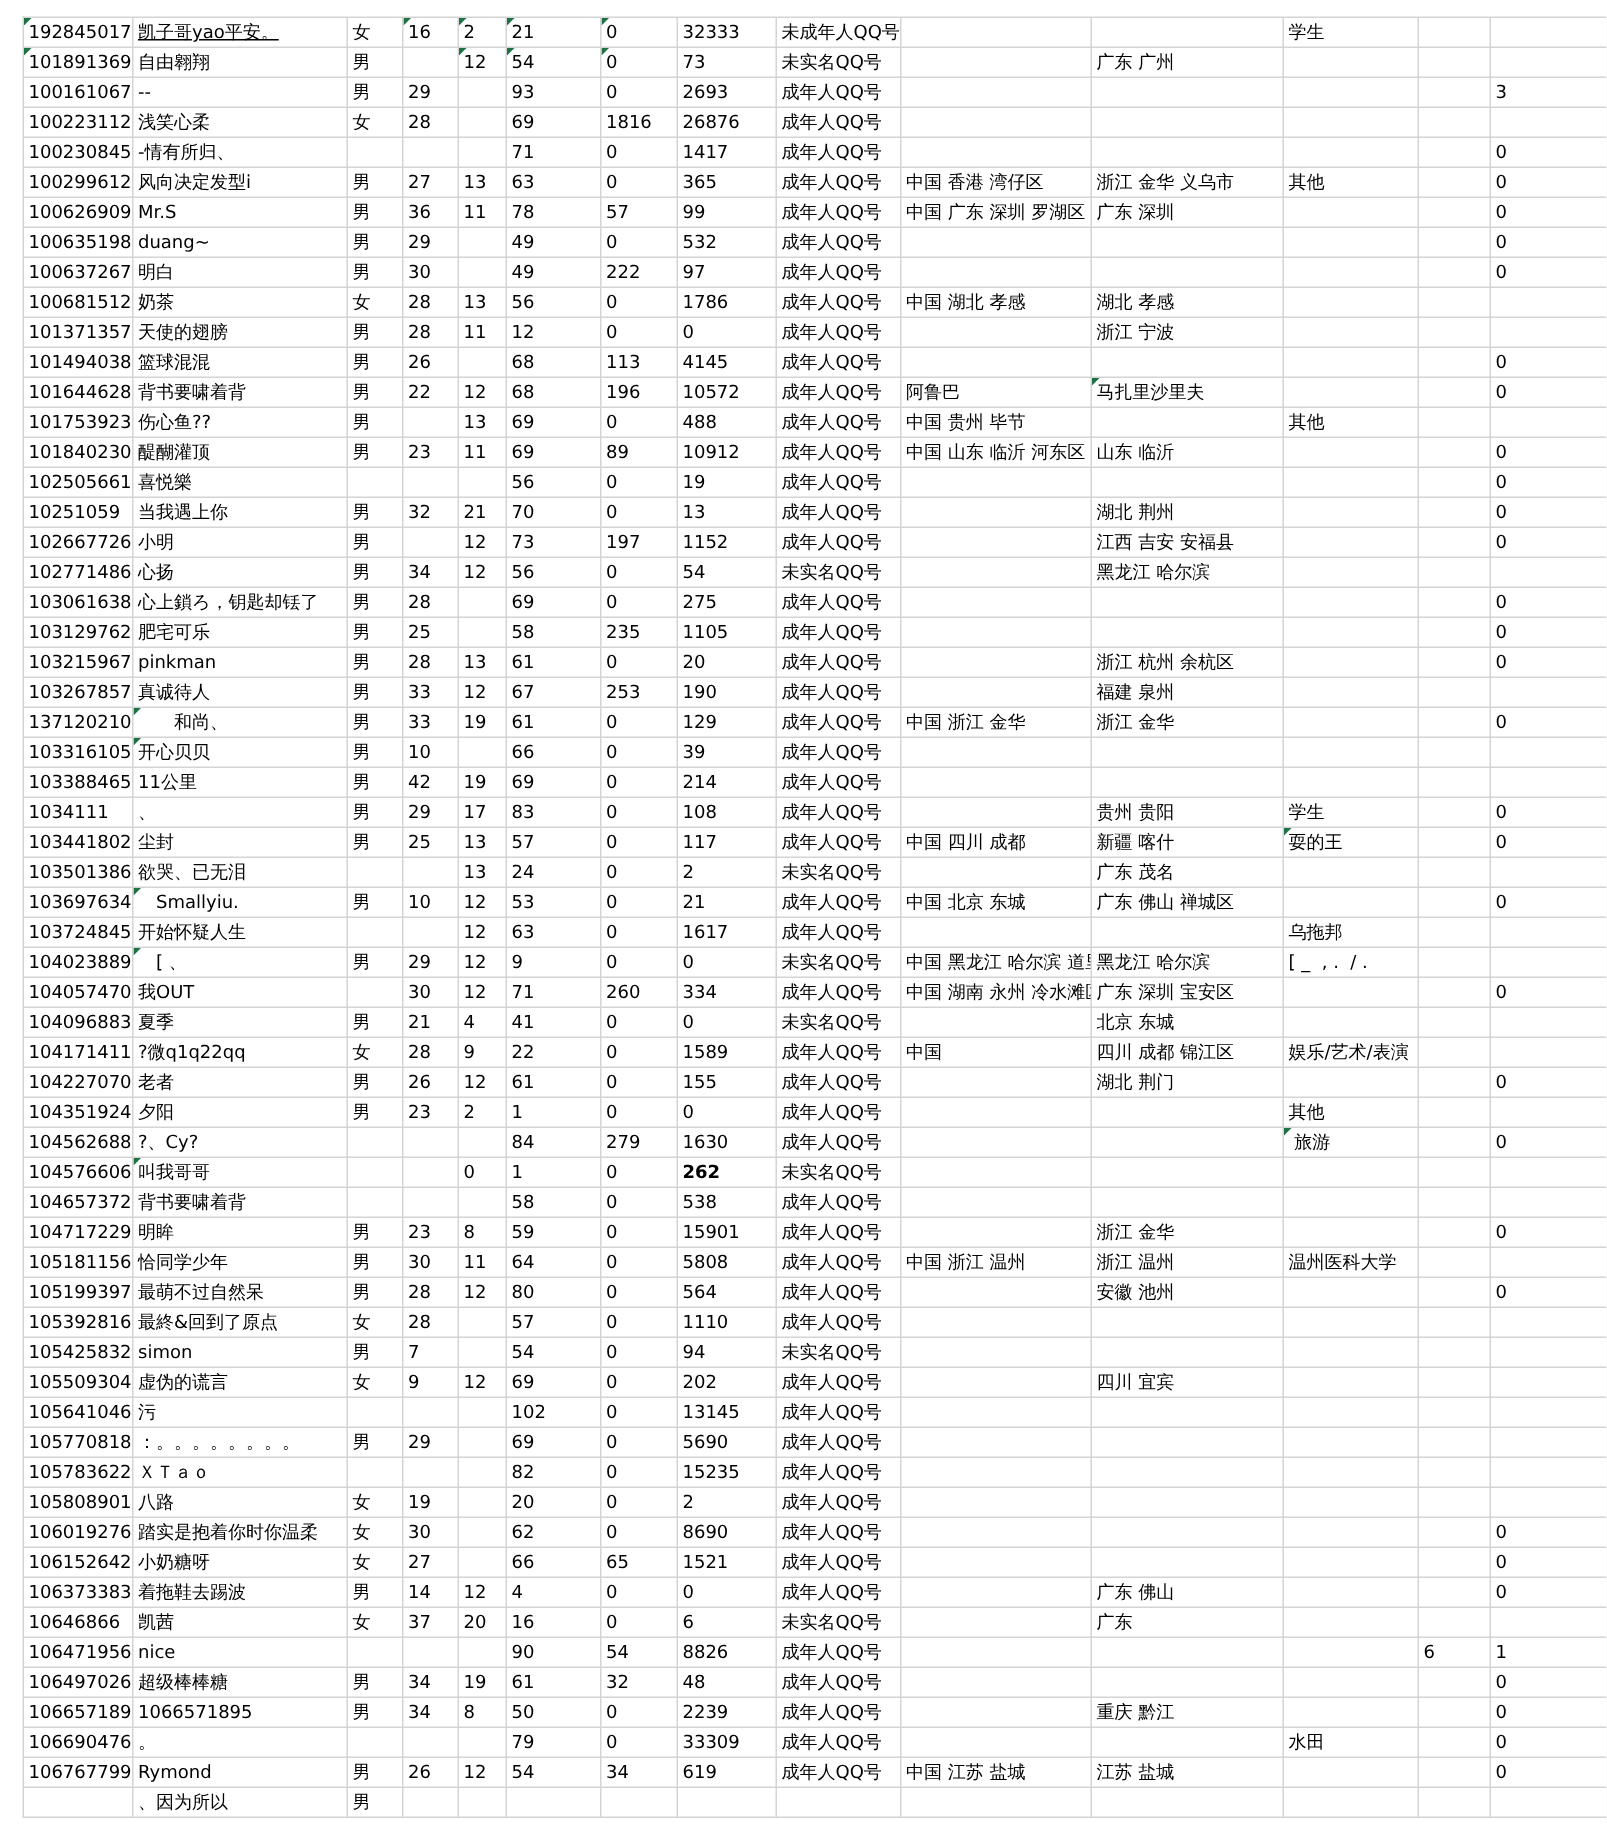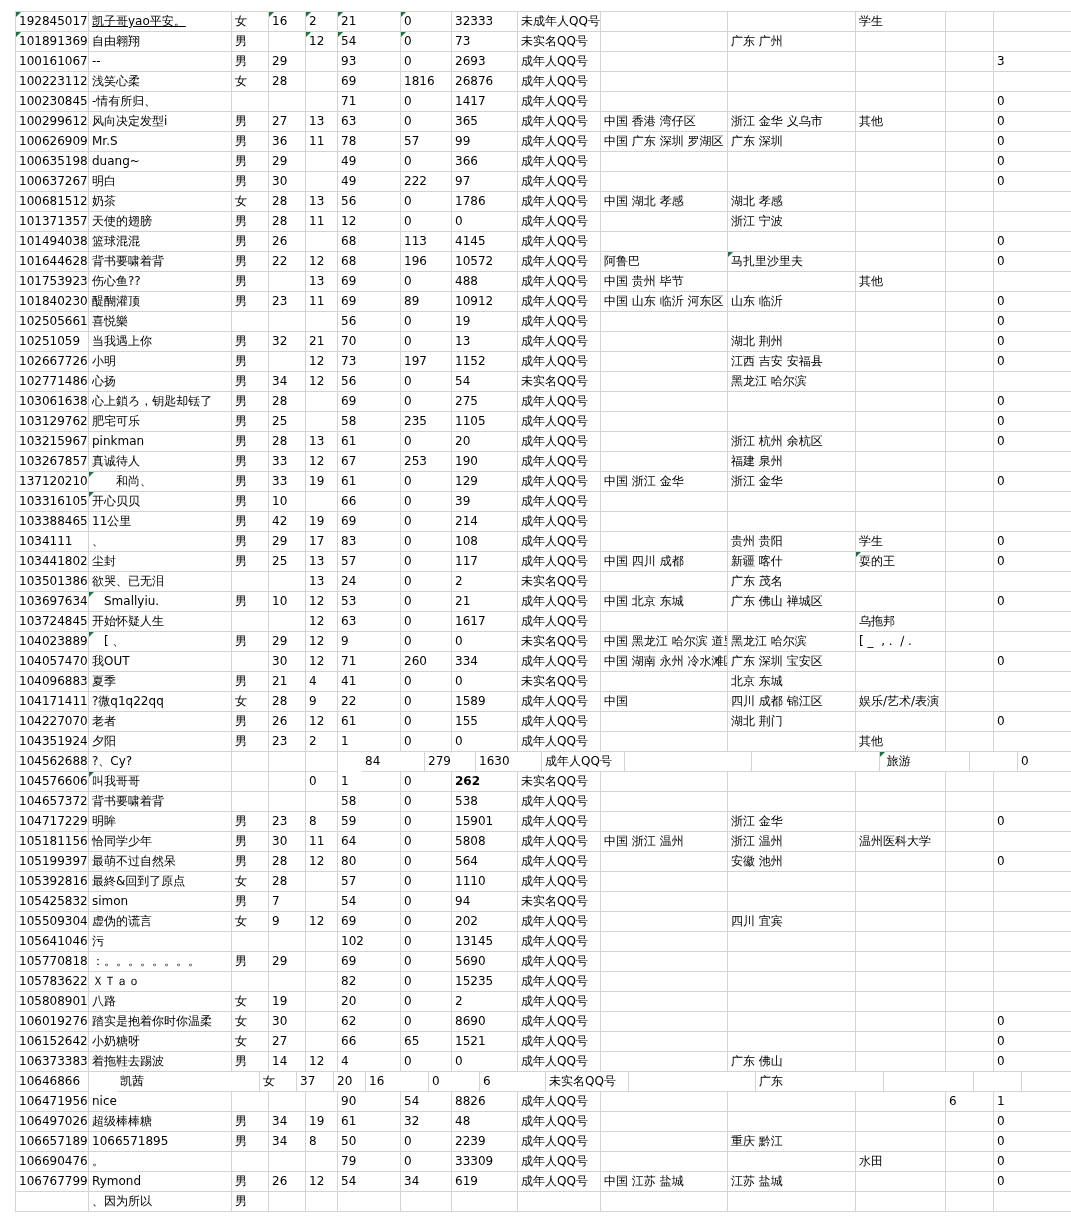--- a/index.html
+++ b/index.html
@@ -131,21 +131,21 @@
         <div class="cell" style="width: 78px;">0</div>
       </div>
       <div class="row">
         <div class="cell" style="width: 73px;">1006351988</div>
         <div class="cell" style="width: 143px;">duang~</div>
         <div class="cell" style="width: 37px;">男</div>
         <div class="cell" style="width: 37px;">29</div>
         <div class="cell" style="width: 32px;"></div>
         <div class="cell" style="width: 63px;">49</div>
         <div class="cell" style="width: 51px;">0</div>
-        <div class="cell" style="width: 66px;">366</div>
+        <div class="cell" style="width: 66px;">532</div>
         <div class="cell" style="width: 83px;">成年人QQ号</div>
         <div class="cell" style="width: 127px;"></div>
         <div class="cell" style="width: 128px;"></div>
         <div class="cell" style="width: 90px;"></div>
         <div class="cell" style="width: 48px;"></div>
         <div class="cell" style="width: 78px;">0</div>
       </div>
       <div class="row">
         <div class="cell" style="width: 73px;">1006372675</div>
         <div class="cell" style="width: 143px;">明白</div>
@@ -609,21 +609,21 @@
         <div class="cell" style="width: 90px;">其他</div>
         <div class="cell" style="width: 48px;"></div>
         <div class="cell" style="width: 78px;"></div>
       </div>
       <div class="row">
         <div class="cell" style="width: 73px;">104562688</div>
         <div class="cell" style="width: 143px;">?、Cy?</div>
         <div class="cell" style="width: 37px;"></div>
         <div class="cell" style="width: 37px;"></div>
         <div class="cell" style="width: 32px;"></div>
-        <div class="cell" style="width: 63px; margin-left: 24px;">84</div>
+        <div class="cell" style="width: 63px;">84</div>
         <div class="cell" style="width: 51px;">279</div>
         <div class="cell" style="width: 66px;">1630</div>
         <div class="cell" style="width: 83px;">成年人QQ号</div>
         <div class="cell" style="width: 127px;"></div>
         <div class="cell" style="width: 128px;"></div>
         <div class="cell tri" style="width: 90px;"> 旅游</div>
         <div class="cell" style="width: 48px;"></div>
         <div class="cell" style="width: 78px;">0</div>
       </div>
       <div class="row">
@@ -861,21 +861,21 @@
         <div class="cell" style="width: 66px;">0</div>
         <div class="cell" style="width: 83px;">成年人QQ号</div>
         <div class="cell" style="width: 127px;"></div>
         <div class="cell" style="width: 128px;">广东 佛山</div>
         <div class="cell" style="width: 90px;"></div>
         <div class="cell" style="width: 48px;"></div>
         <div class="cell" style="width: 78px;">0</div>
       </div>
       <div class="row">
         <div class="cell" style="width: 73px;">10646866</div>
-        <div class="cell" style="width: 143px; margin-left: 28px;">凯茜</div>
+        <div class="cell" style="width: 143px;">凯茜</div>
         <div class="cell" style="width: 37px;">女</div>
         <div class="cell" style="width: 37px;">37</div>
         <div class="cell" style="width: 32px;">20</div>
         <div class="cell" style="width: 63px;">16</div>
         <div class="cell" style="width: 51px;">0</div>
         <div class="cell" style="width: 66px;">6</div>
         <div class="cell" style="width: 83px;">未实名QQ号</div>
         <div class="cell" style="width: 127px;"></div>
         <div class="cell" style="width: 128px;">广东</div>
         <div class="cell" style="width: 90px;"></div>

